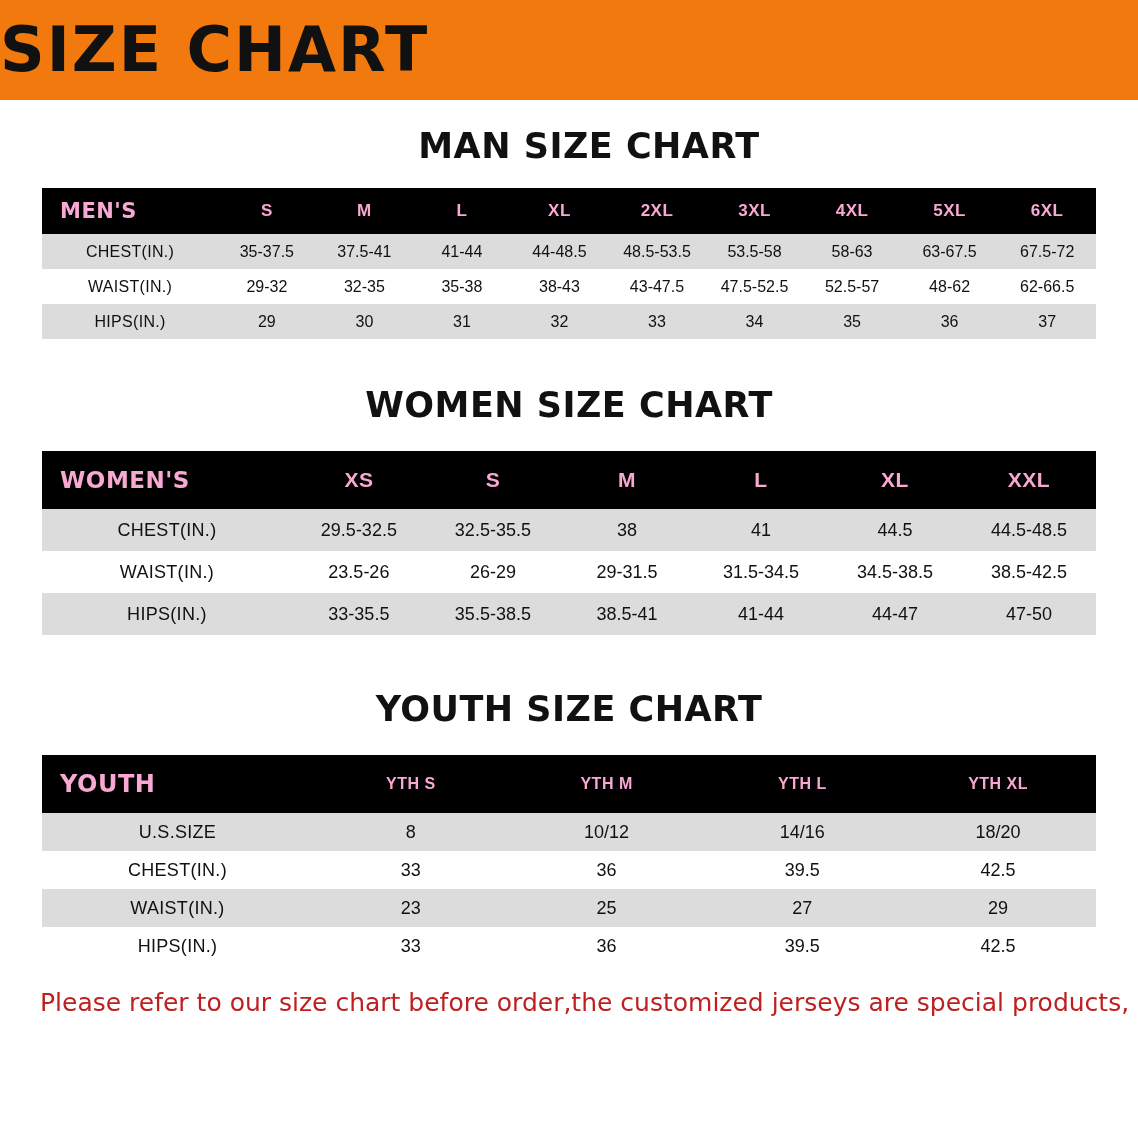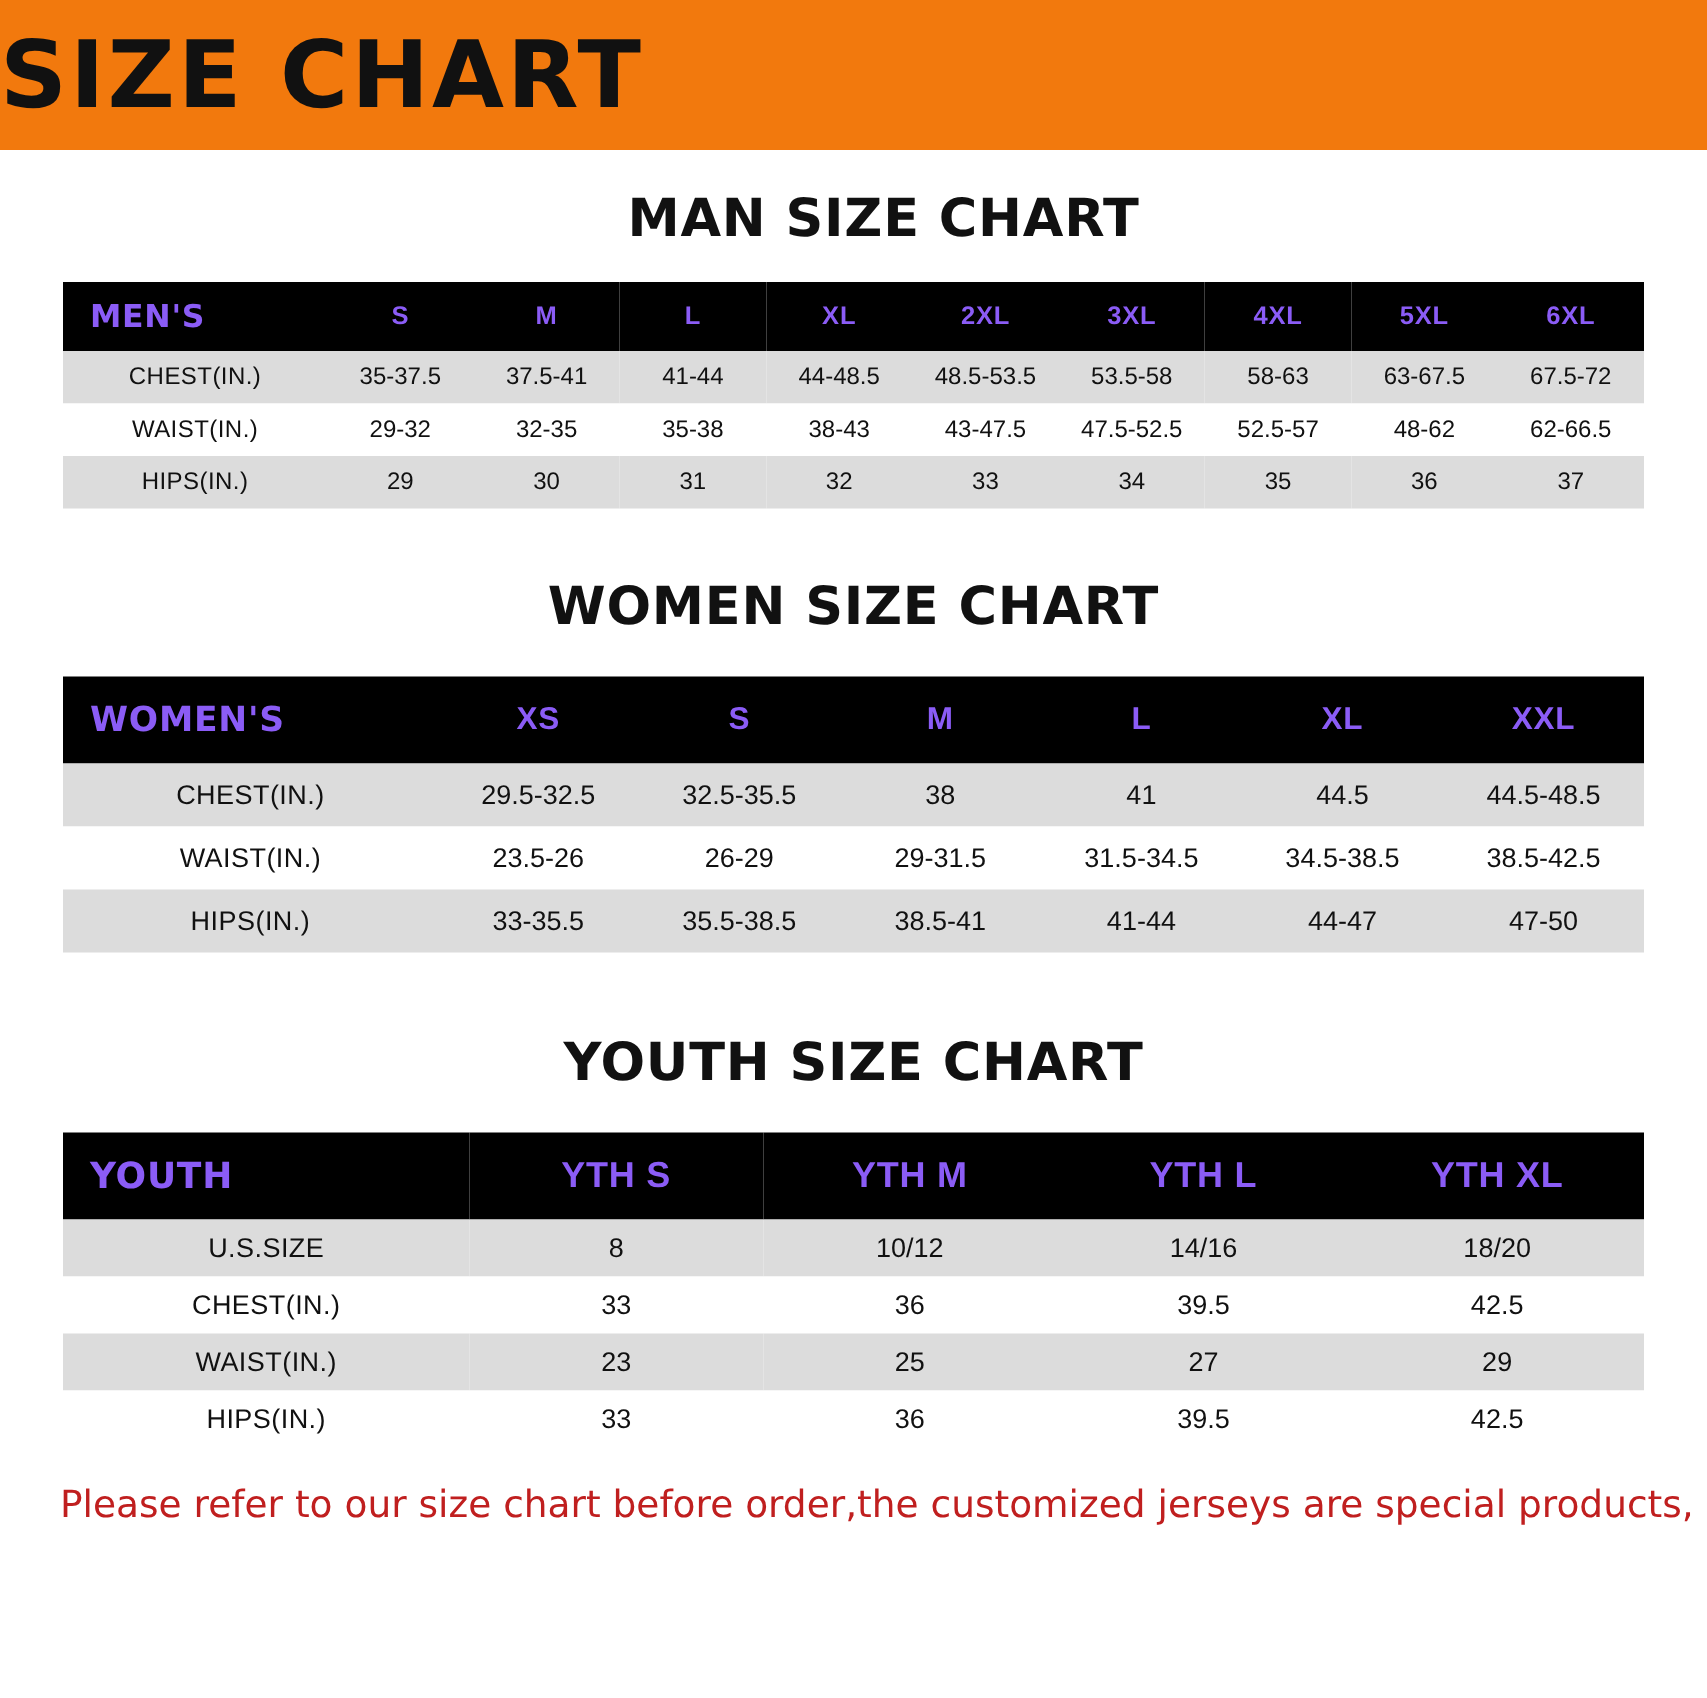--- a/index.html
+++ b/index.html
@@ -64,21 +64,21 @@
   }
   table.size-table th,
   table.size-table td {
     text-align: center;
     padding: 0;
   }
 
   
   .size-table thead tr {
     background: #000000;
-    color: #8b5cf6;
+    color: #f9a8d4;
   }
   .size-table thead th {
     height: 46px;
     font-size: 17px;
     font-weight: bold;
     font-family: "Liberation Sans", sans-serif;
     letter-spacing: 0.5px;
   }
   .size-table thead th.rowlabel {
     text-align: left;
@@ -103,21 +103,21 @@
   .size-table tbody tr.plain td { background: #ffffff; }
 
   
   .women .size-table thead th { font-size: 21px; }
   .women .size-table thead th.rowlabel { font-size: 23px; }
   .women .size-table thead th { height: 58px; }
   .women .size-table tbody td { height: 42px; font-size: 18px; }
   .women .size-table tbody td.rowlabel { font-size: 18px; }
 
   
-  .youth .size-table thead th { font-size: 24px; }
+  .youth .size-table thead th { font-size: 16px; }
   .youth .size-table thead th.rowlabel { font-size: 24px; }
   .youth .size-table thead th { height: 58px; }
   .youth .size-table tbody td { height: 38px; font-size: 18px; }
   .youth .size-table tbody td.rowlabel { font-size: 18px; }
 
   
   .note {
     margin: 20px 40px 0 40px;
     color: #c01f1f;
     font-family: "DejaVu Sans", sans-serif;

